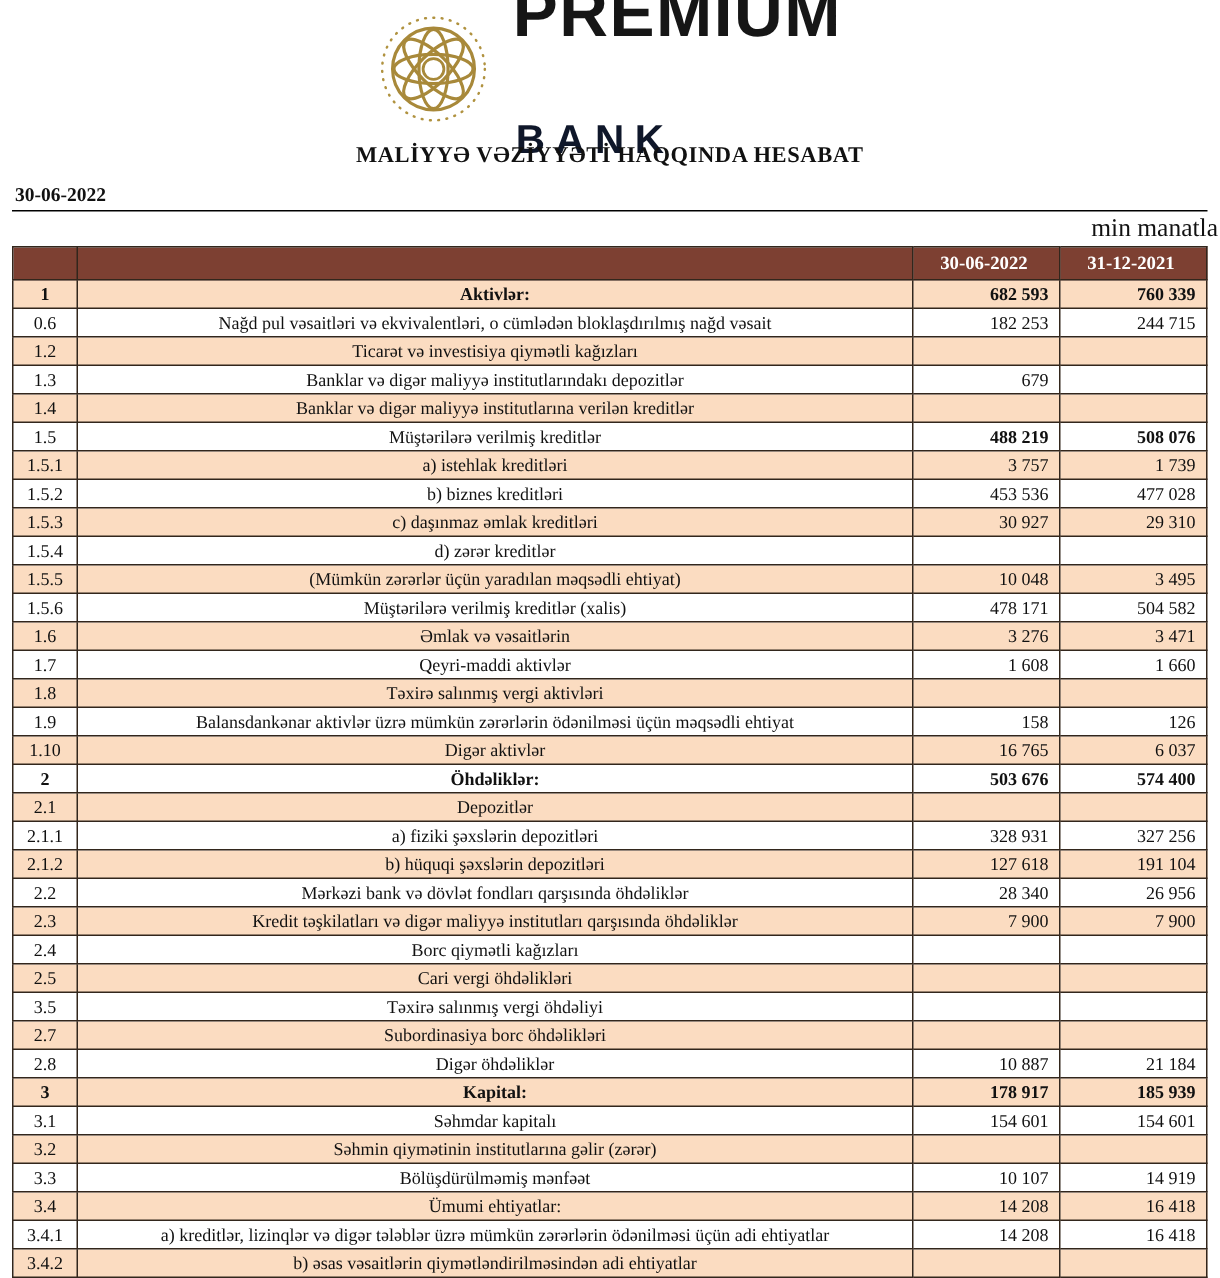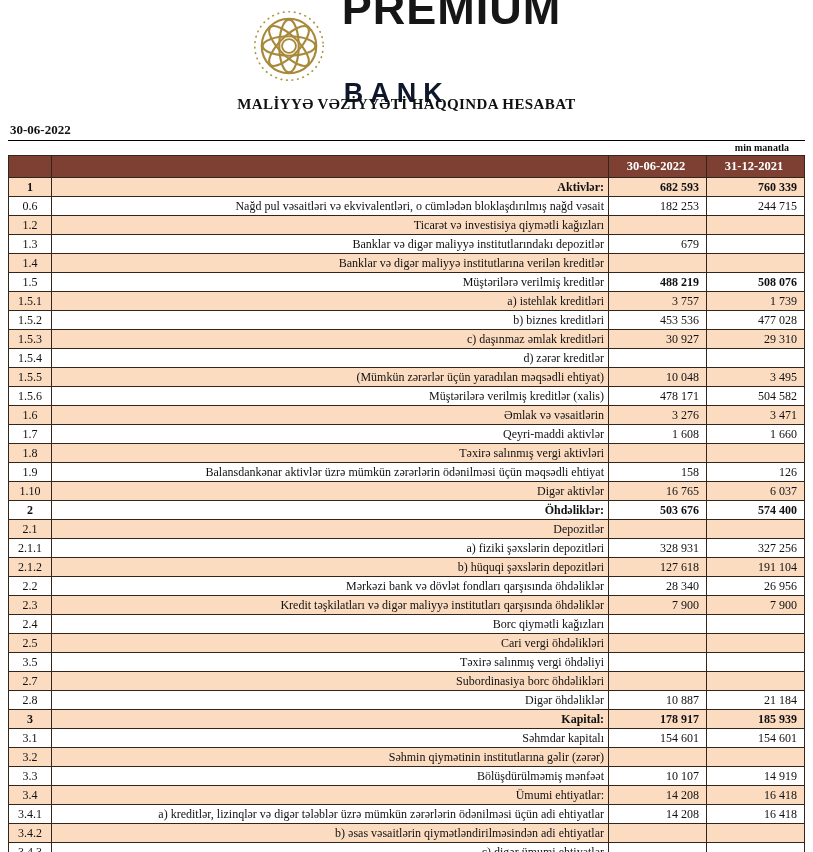--- a/index.html
+++ b/index.html
@@ -13,28 +13,28 @@
   .logo-block{display:flex;justify-content:center;align-items:center;gap:16px;padding-top:5px;height:82px;}
   .emblem{display:inline-block;width:74px;height:74px;}
   .emblem svg{width:74px;height:74px;display:block;}
   .logo-text{display:flex;flex-direction:column;align-items:flex-start;gap:48px;}
   .brand{font-family:"Liberation Sans",sans-serif;font-weight:900;font-size:45px;line-height:45px;letter-spacing:1px;color:#161616;}
   .brand-sub{font-family:"Liberation Sans",sans-serif;font-weight:700;font-size:27px;line-height:28px;letter-spacing:7px;color:#0f172a;margin-left:2px;}
 
   
   .report-title{font-size:15px;font-weight:bold;text-align:center;margin:9px 0 9px;letter-spacing:0.4px;}
   .date-row{font-weight:bold;font-size:13px;margin:0 8px;padding:0 0 2px 2px;border-bottom:1.5px solid #000;}
-  .unit-row{font-weight:bold;font-size:10px;text-align:right;margin:1px 24px 2px;}
+  .unit-row{font-weight:normal;font-size:17px;text-align:right;margin:1px 1px 2px;}
 
   
   .fin-table{border-collapse:collapse;width:797px;margin:0 8px 0;font-size:12px;border:1.5px solid #000;}
   .fin-table th,.fin-table td{border:1px solid #32261c;padding:1px 4px;height:16px;line-height:14.5px;vertical-align:middle;}
   .fin-table thead th{background:#7d4032;color:#ffffff;font-weight:bold;font-size:12.5px;text-align:center;height:19px;}
   .c-no{width:34px;text-align:center;}
-  .c-label{text-align:right;}
+  .c-label{text-align:center;}
   .c-val{width:86px;text-align:right;padding-right:7px !important;}
   tr.tinted{background:#fbdcc1;}
   tr.bold{font-weight:bold;}
   tr.bold-vals td.c-val{font-weight:bold;}
 </style>
 </head>
 <body>
 
 <div class="page">
 

